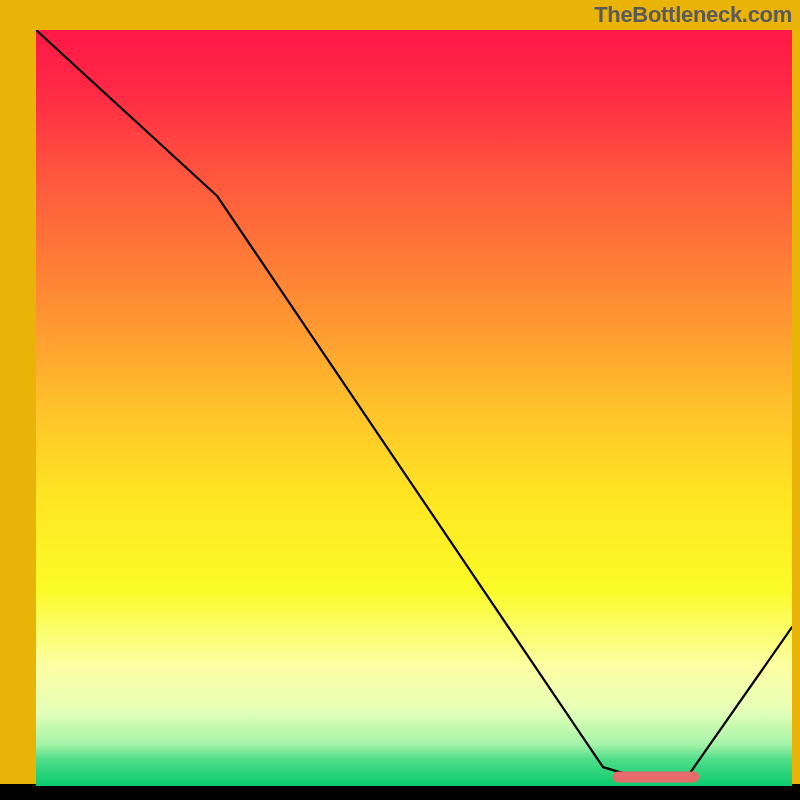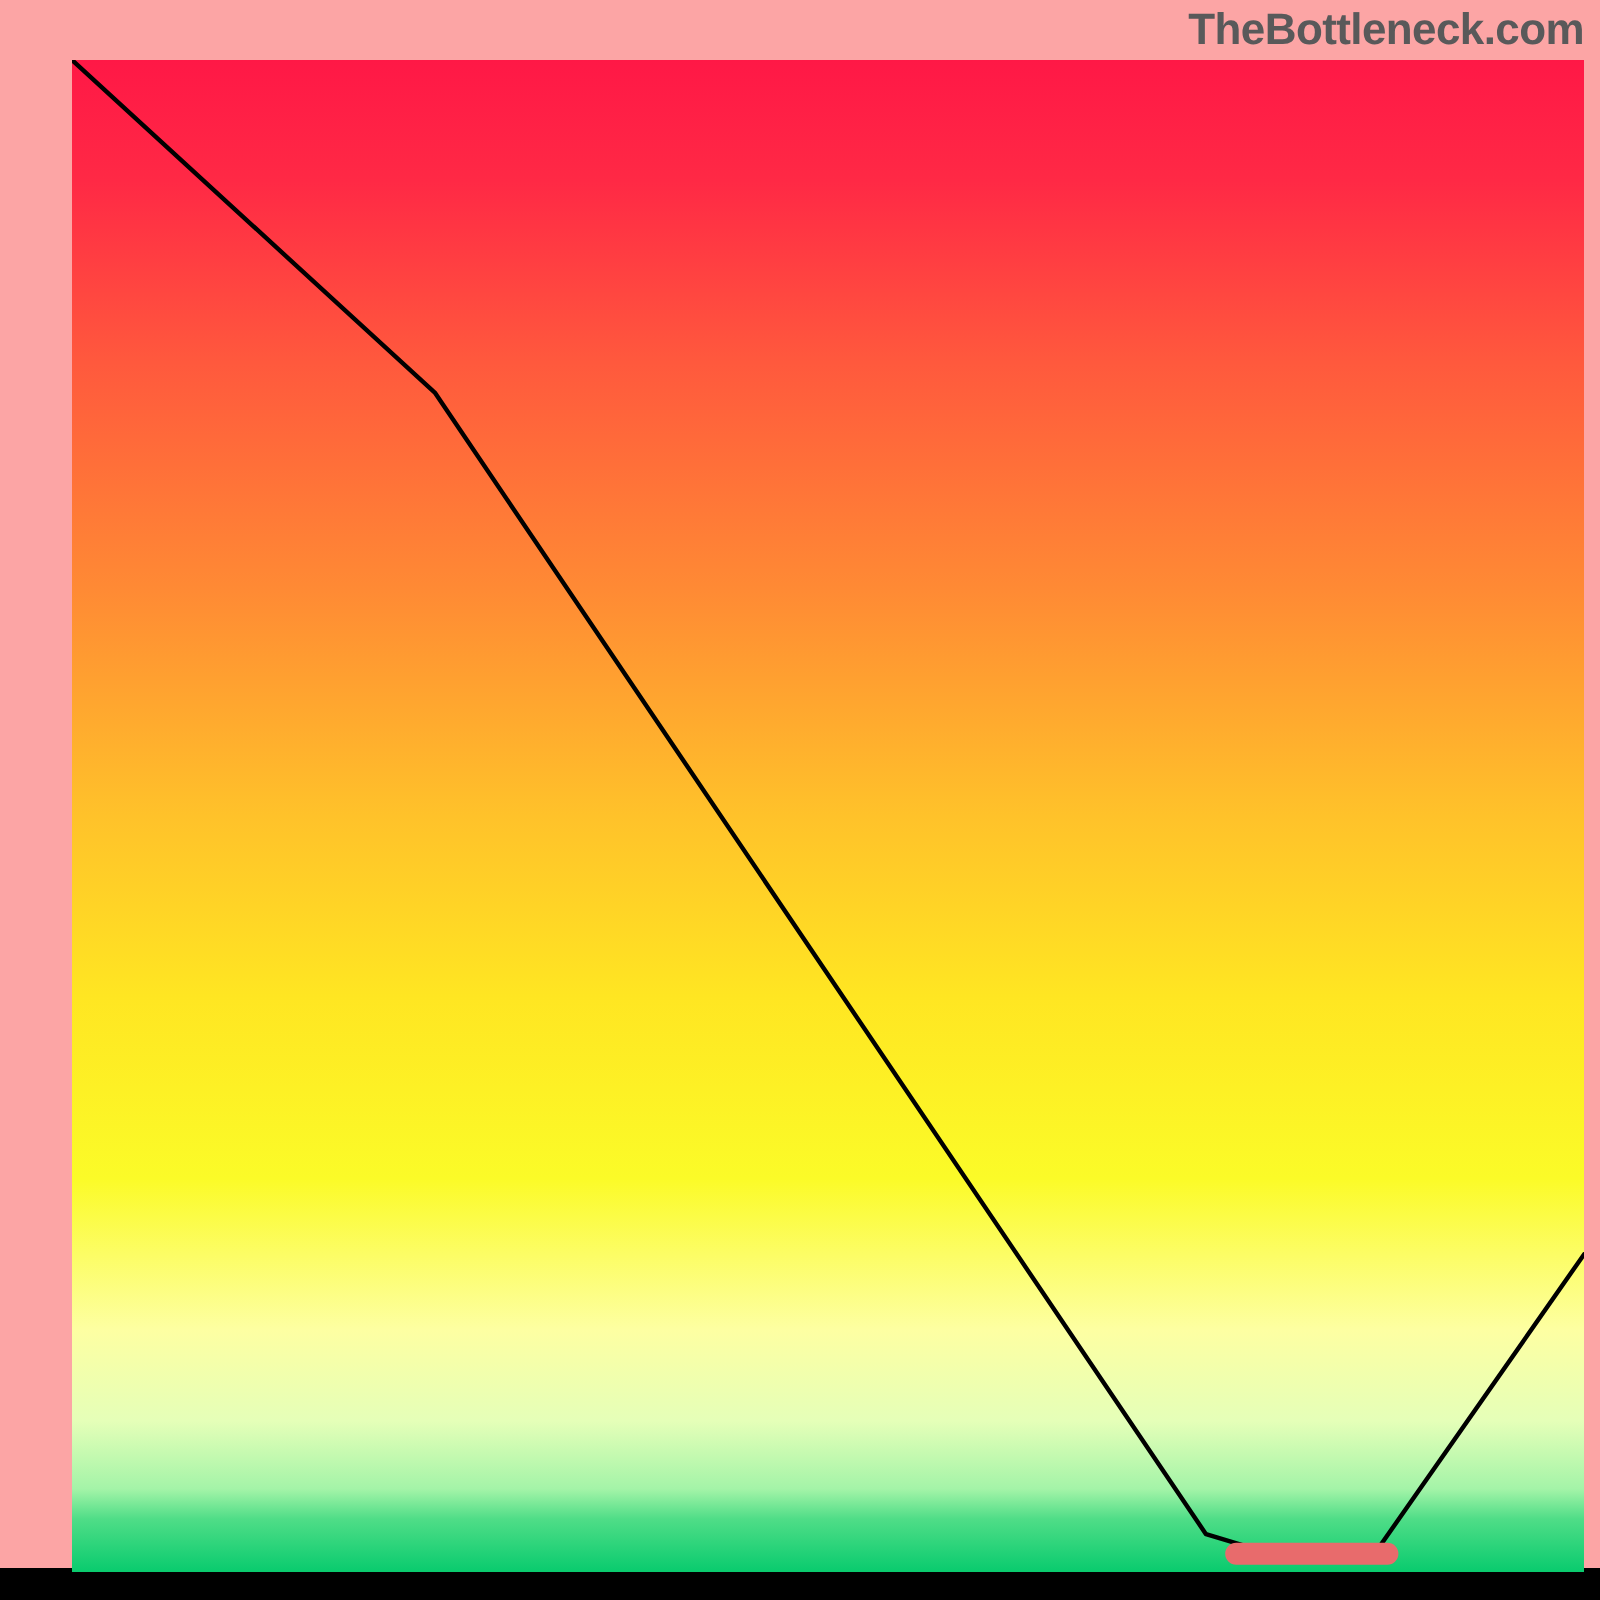--- a/index.html
+++ b/index.html
@@ -1,21 +1,21 @@
 <!DOCTYPE html>
 <html><head>
 <meta charset="utf-8">
 <style>
   * { margin: 0; padding: 0; box-sizing: border-box; }
   html, body { width: 800px; height: 800px; overflow: hidden; background: #000; }
   .frame {
     position: relative;
     width: 800px;
     height: 784px;
-    background: #fca5a5;
+    background: #eab308;
   }
   .attribution {
     position: absolute;
     top: 2px;
     right: 8px;
     font-family: Arial, Helvetica, sans-serif;
     font-size: 22px;
     font-weight: 600;
     color: #59595a;
     letter-spacing: -0.3px;

